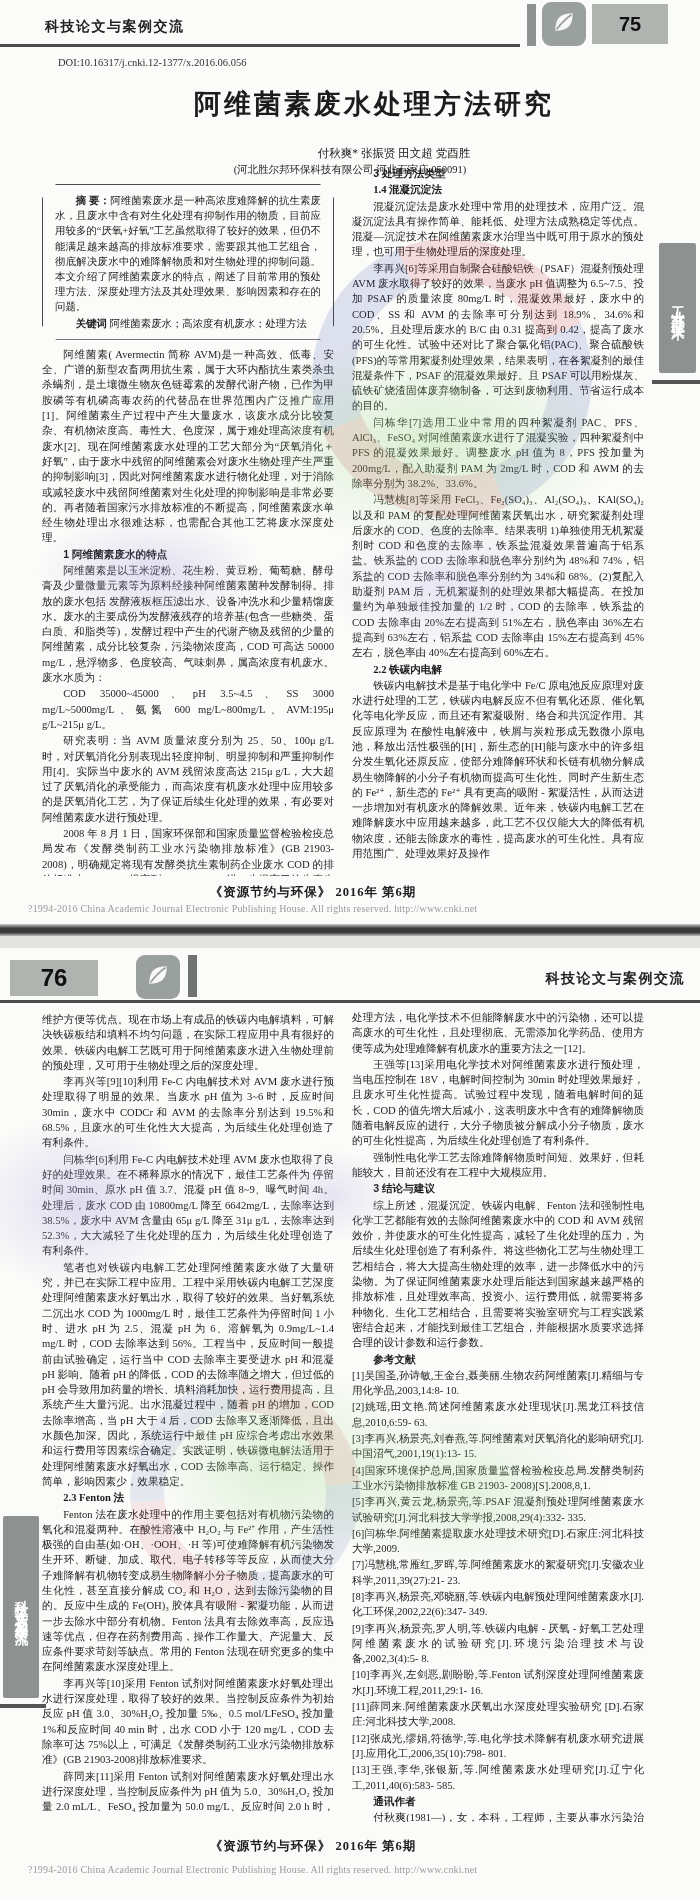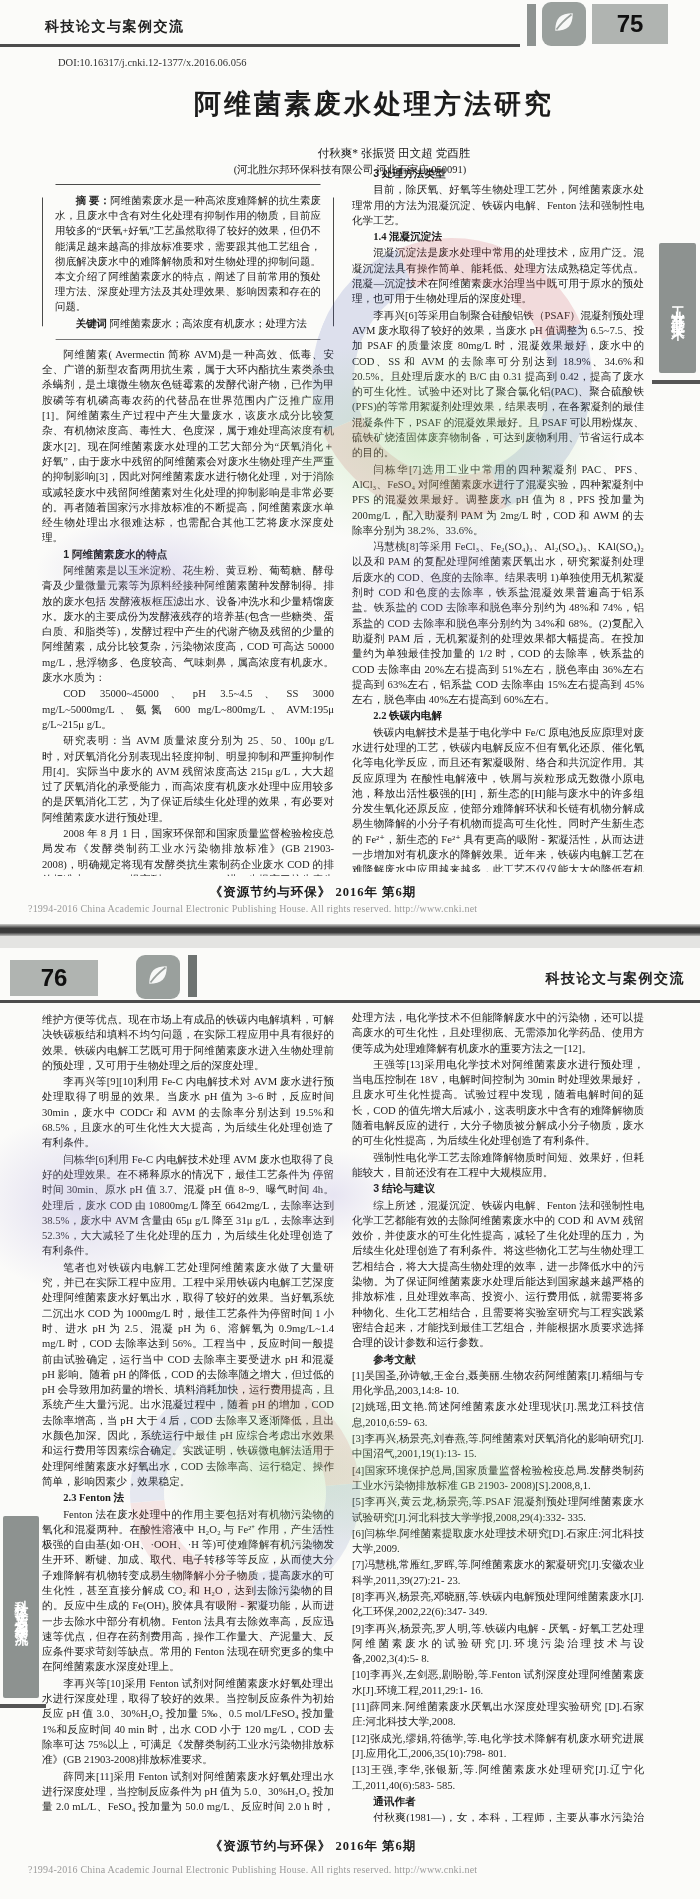--- a/index.html
+++ b/index.html
@@ -84,21 +84,21 @@
   <div class="hdr-rule" style="left:0;top:44px;width:520px;"></div>
   <div class="hdr-bar" style="left:527px;top:4px;"></div>
   <div class="leaf-tile" style="left:542px;top:2px;">
     <span>
       <svg width="30" height="30" viewBox="0 0 24 24">
         <path d="M5 19 C5 9 9 5 19 5 C19 15 15 19 5 19 Z" fill="#ffffff" opacity="0.92"></path>
         <path d="M6 18 C9.5 13 13.5 9.5 18 6" stroke="#9aa09d" stroke-width="1.3" fill="none"></path>
       </svg>
     </span>
   </div>
-  <div class="pagebox" style="left:592px;top:4px;width:76px;height:40px;font-size:24px;line-height:40px;">75</div>
+  <div class="pagebox" style="left:592px;top:4px;width:76px;height:40px;font-size:20px;line-height:40px;">75</div>
 
   <div class="doi">DOI:10.16317/j.cnki.12-1377/x.2016.06.056</div>
   <div class="title">阿维菌素废水处理方法研究</div>
   <div class="authors">付秋爽*  张振贤  田文超  党酉胜</div>
   <div class="affil">(河北胜尔邦环保科技有限公司  河北石家庄  050091)</div>
 
   <div class="col" style="left:42px;top:184px;width:292px;height:692px;overflow:hidden;">
     <div class="abs-box">
       <p style="text-indent:2em;"><b class="inl">摘  要：</b><span>阿维菌素废水是一种高浓度难降解的抗生素废水，且废水中含有对生化处理有抑制作用的物质，目前应用较多的“厌氧+好氧”工艺虽然取得了较好的效果，但仍不能满足越来越高的排放标准要求，需要跟其他工艺组合，彻底解决废水中的难降解物质和对生物处理的抑制问题。本文介绍了阿维菌素废水的特点，阐述了目前常用的预处理方法、深度处理方法及其处理效果、影响因素和存在的问题。</span></p>
       <p class="kw" style="text-indent:2em;"><b class="inl">关键词</b> <span>阿维菌素废水；高浓度有机废水；处理方法</span></p>
@@ -106,21 +106,20 @@
     <p>阿维菌素( Avermectin 简称 AVM)是一种高效、低毒、安全、广谱的新型农畜两用抗生素，属于大环内酯抗生素类杀虫杀螨剂，是土壤微生物灰色链霉素的发酵代谢产物，已作为甲胺磷等有机磷高毒农药的代替品在世界范围内广泛推广应用[1]。阿维菌素生产过程中产生大量废水，该废水成分比较复杂、有机物浓度高、毒性大、色度深，属于难处理高浓度有机废水[2]。现在阿维菌素废水处理的工艺大部分为“厌氧消化＋好氧”，由于废水中残留的阿维菌素会对废水生物处理产生严重的抑制影响[3]，因此对阿维菌素废水进行物化处理，对于消除或减轻废水中残留阿维菌素对生化处理的抑制影响是非常必要的。再者随着国家污水排放标准的不断提高，阿维菌素废水单经生物处理出水很难达标，也需配合其他工艺将废水深度处理。</p>
     <p class="sec-h">1 阿维菌素废水的特点</p>
     <p>阿维菌素是以玉米淀粉、花生粉、黄豆粉、葡萄糖、酵母膏及少量微量元素等为原料经接种阿维菌素菌种发酵制得。排放的废水包括 发酵液板框压滤出水、设备冲洗水和少量精馏废水。废水的主要成份为发酵液残存的培养基(包含一些糖类、蛋白质、和脂类等)，发酵过程中产生的代谢产物及残留的少量的阿维菌素，成分比较复杂，污染物浓度高，COD 可高达 50000 mg/L，悬浮物多、色度较高、气味刺鼻，属高浓度有机废水。废水水质为：</p>
     <p>COD 35000~45000、pH 3.5~4.5、SS 3000 mg/L~5000mg/L、氨氮 600 mg/L~800mg/L、AVM:195μ g/L~215μ g/L。</p>
     <p>研究表明：当 AVM 质量浓度分别为 25、50、100μ g/L 时，对厌氧消化分别表现出轻度抑制、明显抑制和严重抑制作用[4]。实际当中废水的 AVM 残留浓度高达 215μ g/L，大大超过了厌氧消化的承受能力，而高浓度有机废水处理中应用较多的是厌氧消化工艺，为了保证后续生化处理的效果，有必要对阿维菌素废水进行预处理。</p>
     <p>2008 年 8 月 1 日，国家环保部和国家质量监督检验检疫总局发布《发酵类制药工业水污染物排放标准》(GB 21903-2008)，明确规定将现有发酵类抗生素制药企业废水 COD 的排放标准由 300mg/L 提高到 200mg/L[5]。进一步提高了抗生素生产企业的废水排放标准，因此，阿维菌素废水生物处理也需结合其他工艺对废水进行深度处理。</p>
   </div>
 
   <div class="col" style="left:352px;top:166px;width:292px;height:706px;overflow:hidden;">
     <p class="sec-h">3 处理方法类型</p>
-    <p>目前，除厌氧、好氧等生物处理工艺外，阿维菌素废水处理常用的方法为混凝沉淀、铁碳内电解、Fenton 法和强制性电化学工艺。</p>
     <p class="sub-h">1.4 混凝沉淀法</p>
     <p>混凝沉淀法是废水处理中常用的处理技术，应用广泛。混凝沉淀法具有操作简单、能耗低、处理方法成熟稳定等优点。混凝—沉淀技术在阿维菌素废水治理当中既可用于原水的预处理，也可用于生物处理后的深度处理。</p>
     <p>李再兴[6]等采用自制聚合硅酸铝铁（PSAF）混凝剂预处理 AVM 废水取得了较好的效果，当废水 pH 值调整为 6.5~7.5、投加 PSAF 的质量浓度 80mg/L 时，混凝效果最好，废水中的 COD、SS 和 AVM 的去除率可分别达到 18.9%、34.6%和 20.5%。且处理后废水的 B/C 由 0.31 提高到 0.42，提高了废水的可生化性。试验中还对比了聚合氯化铝(PAC)、聚合硫酸铁(PFS)的等常用絮凝剂处理效果，结果表明，在各絮凝剂的最佳混凝条件下，PSAF 的混凝效果最好。且 PSAF 可以用粉煤灰、硫铁矿烧渣固体废弃物制备，可达到废物利用、节省运行成本的目的。</p>
     <p>闫栋华[7]选用工业中常用的四种絮凝剂 PAC、PFS、AlCl₃、FeSO₄ 对阿维菌素废水进行了混凝实验，四种絮凝剂中 PFS 的混凝效果最好。调整废水 pH 值为 8，PFS 投加量为 200mg/L，配入助凝剂 PAM 为 2mg/L 时，COD 和 AWM 的去除率分别为 38.2%、33.6%。</p>
     <p>冯慧桃[8]等采用 FeCl₃、Fe₂(SO₄)₃、Al₂(SO₄)₃、KAl(SO₄)₂ 以及和 PAM 的复配处理阿维菌素厌氧出水，研究絮凝剂处理后废水的 COD、色度的去除率。结果表明 1)单独使用无机絮凝剂时 COD 和色度的去除率，铁系盐混凝效果普遍高于铝系盐。铁系盐的 COD 去除率和脱色率分别约为 48%和 74%，铝系盐的 COD 去除率和脱色率分别约为 34%和 68%。(2)复配入助凝剂 PAM 后，无机絮凝剂的处理效果都大幅提高。在投加量约为单独最佳投加量的 1/2 时，COD 的去除率，铁系盐的 COD 去除率由 20%左右提高到 51%左右，脱色率由 36%左右提高到 63%左右，铝系盐 COD 去除率由 15%左右提高到 45%左右，脱色率由 40%左右提高到 60%左右。</p>
     <p class="sub-h">2.2 铁碳内电解</p>
     <p>铁碳内电解技术是基于电化学中 Fe/C 原电池反应原理对废水进行处理的工艺，铁碳内电解反应不但有氧化还原、催化氧化等电化学反应，而且还有絮凝吸附、络合和共沉淀作用。其反应原理为 在酸性电解液中，铁屑与炭粒形成无数微小原电池，释放出活性极强的[H]，新生态的[H]能与废水中的许多组分发生氧化还原反应，使部分难降解环状和长链有机物分解成易生物降解的小分子有机物而提高可生化性。同时产生新生态的 Fe²⁺，新生态的 Fe²⁺ 具有更高的吸附 - 絮凝活性，从而达进一步增加对有机废水的降解效果。近年来，铁碳内电解工艺在难降解废水中应用越来越多，此工艺不仅仅能大大的降低有机物浓度，还能去除废水的毒性，提高废水的可生化性。具有应用范围广、处理效果好及操作</p>
   </div>
 
   <div class="v-tab" style="left:659px;top:243px;width:37px;height:130px;">工业节能技术</div>

